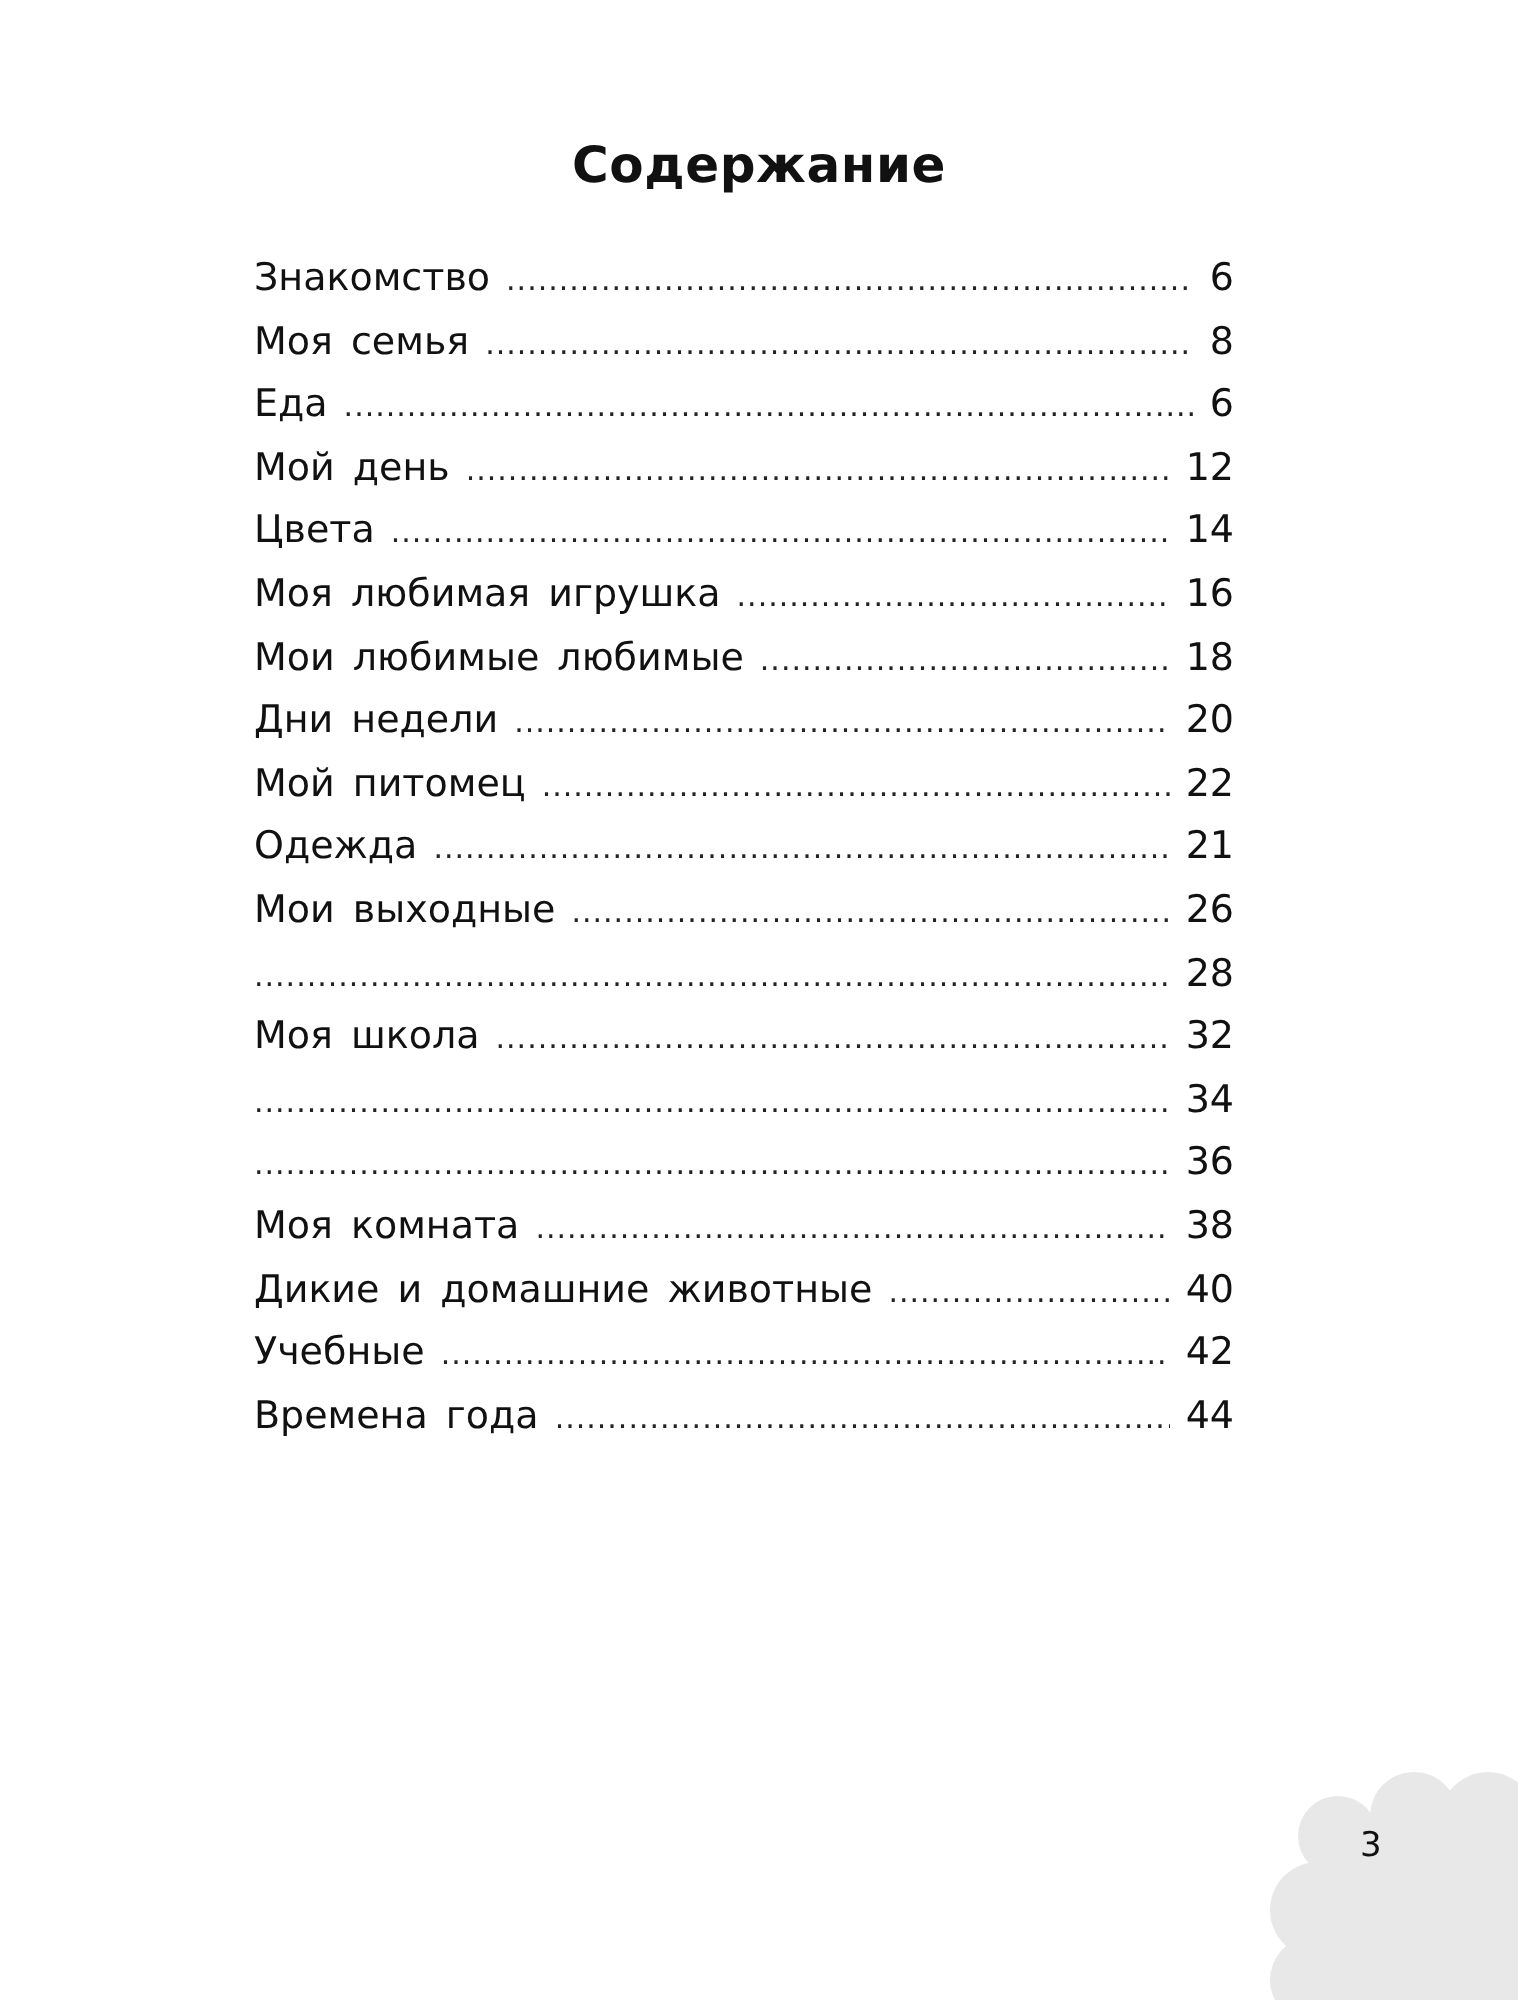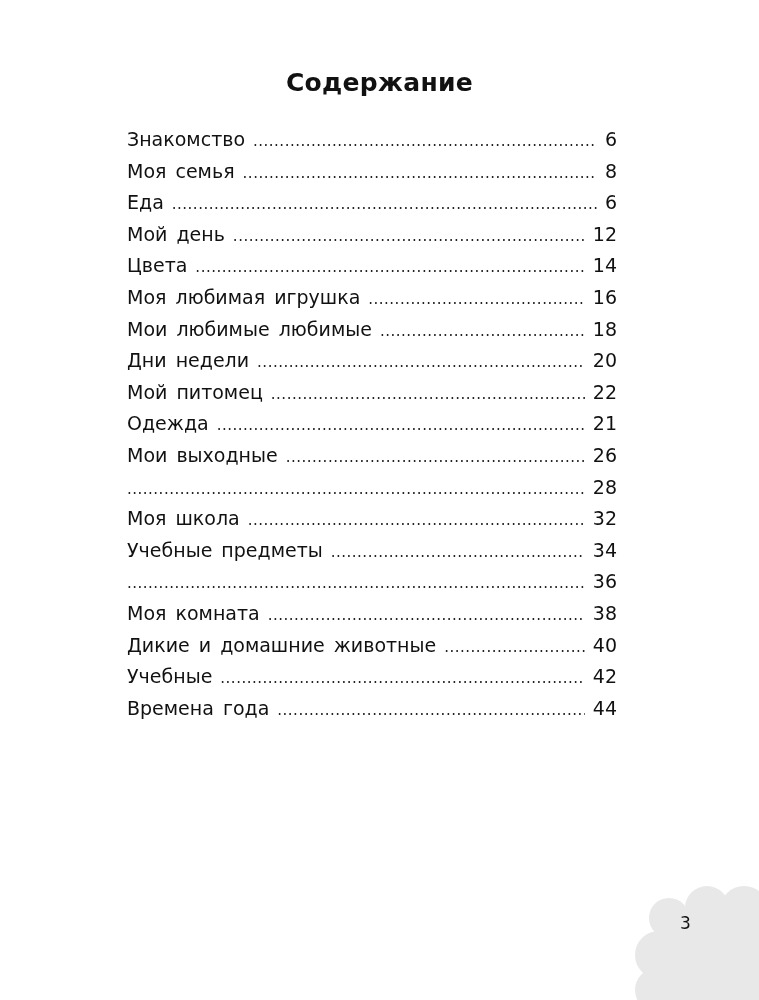--- a/index.html
+++ b/index.html
@@ -80,21 +80,20 @@
   <div class="row">
       <span class="dots"></span>
       <span class="page">28</span>
     </div>
   <div class="row">
       <span class="label">Моя школа</span>
       <span class="dots"></span>
       <span class="page">32</span>
     </div>
   <div class="row">
-      <span class="label">Учебные предметы</span>
       <span class="dots"></span>
       <span class="page">34</span>
     </div>
   <div class="row">
       <span class="dots"></span>
       <span class="page">36</span>
     </div>
   <div class="row">
       <span class="label">Моя комната</span>
       <span class="dots"></span>

